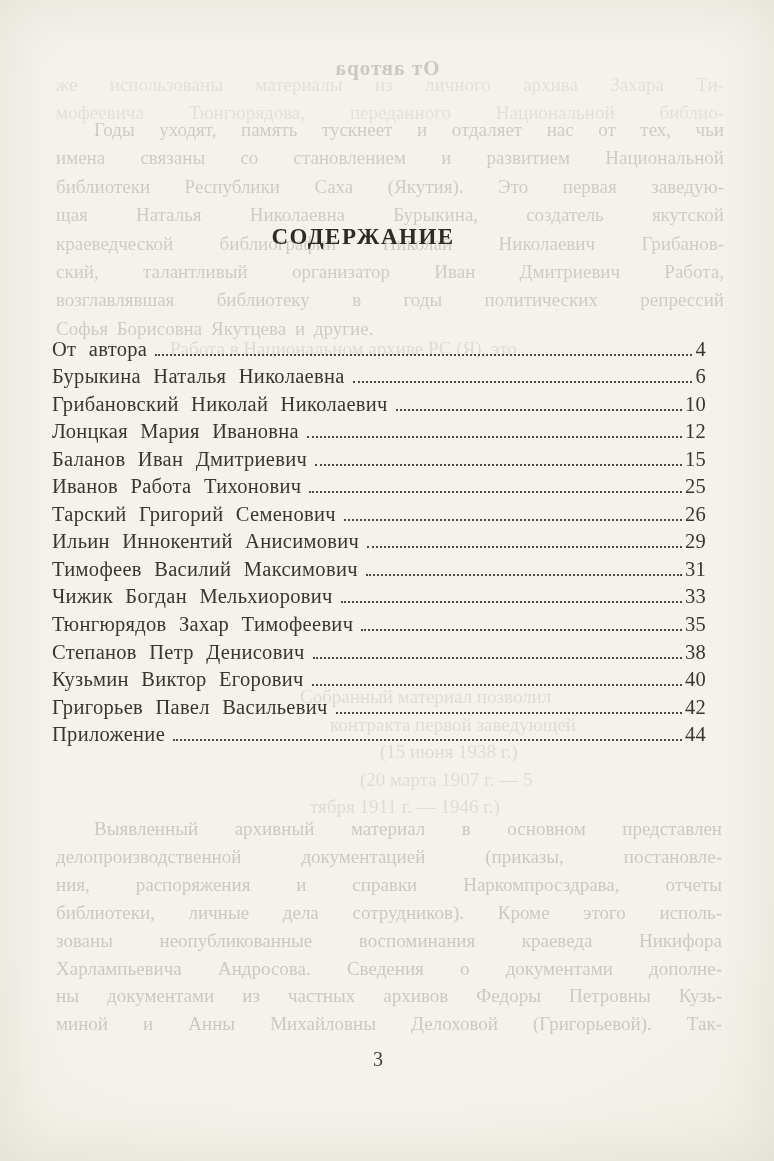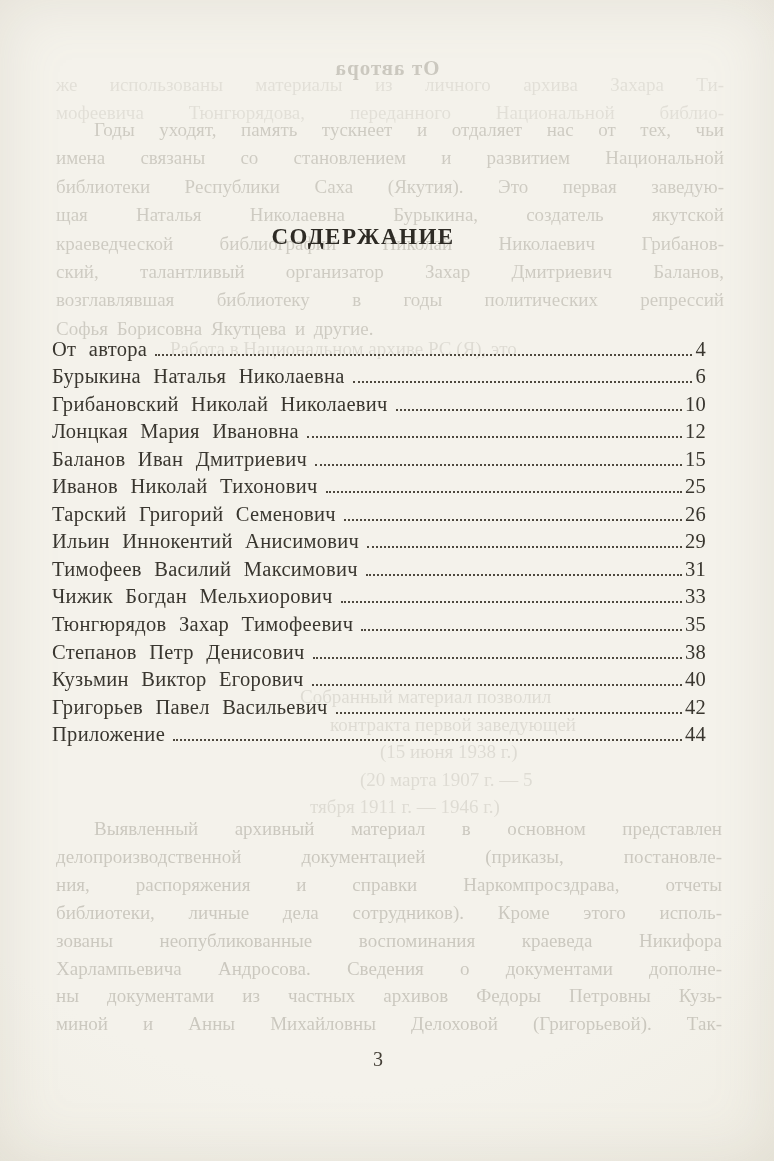--- a/index.html
+++ b/index.html
@@ -68,21 +68,21 @@
       <div class="gline">же использованы материалы из личного архива Захара Ти-</div>
       <div class="gline">мофеевича Тюнгюрядова, переданного Национальной библио-</div>
     </div>
 
   <div class="ghost ghost-block ghost-top">
       <div class="gline indent ">Годы уходят, память тускнеет и отдаляет нас от тех, чьи</div>
       <div class="gline">имена связаны со становлением и развитием Национальной</div>
       <div class="gline">библиотеки Республики Саха (Якутия). Это первая заведую-</div>
       <div class="gline">щая Наталья Николаевна Бурыкина, создатель якутской</div>
       <div class="gline">краеведческой библиографии Николай Николаевич Грибанов-</div>
-      <div class="gline">ский, талантливый организатор Захар Дмитриевич Баланов,</div>
+      <div class="gline">ский, талантливый организатор Иван Дмитриевич Работа,</div>
       <div class="gline">возглавлявшая библиотеку в годы политических репрессий</div>
       <div class="gline nojust">Софья Борисовна Якутцева и другие.</div>
     </div>
 
   <div id="frag-layer">
       <div class="ghost ghost-frag" style="left: 170px; top: 338px;">Работа в Национальном архиве РС (Я), это</div>
       <div class="ghost ghost-frag" style="left: 300px; top: 686px;">Собранный материал позволил</div>
       <div class="ghost ghost-frag" style="left: 330px; top: 714px;">контракта первой заведующей</div>
       <div class="ghost ghost-frag" style="left: 380px; top: 741px;">(15 июня 1938 г.)</div>
       <div class="ghost ghost-frag" style="left: 360px; top: 769px;">(20 марта 1907 г. — 5</div>
@@ -122,21 +122,21 @@
         <span class="toc-label">Лонцкая Мария Ивановна</span>
         <span class="toc-dots"></span>
         <span class="toc-page-num">12</span>
       </div>
       <div class="toc-row">
         <span class="toc-label">Баланов Иван Дмитриевич</span>
         <span class="toc-dots"></span>
         <span class="toc-page-num">15</span>
       </div>
       <div class="toc-row">
-        <span class="toc-label">Иванов Николай Тихонович</span>
+        <span class="toc-label">Иванов Работа Тихонович</span>
         <span class="toc-dots"></span>
         <span class="toc-page-num">25</span>
       </div>
       <div class="toc-row">
         <span class="toc-label">Тарский Григорий Семенович</span>
         <span class="toc-dots"></span>
         <span class="toc-page-num">26</span>
       </div>
       <div class="toc-row">
         <span class="toc-label">Ильин Иннокентий Анисимович</span>

